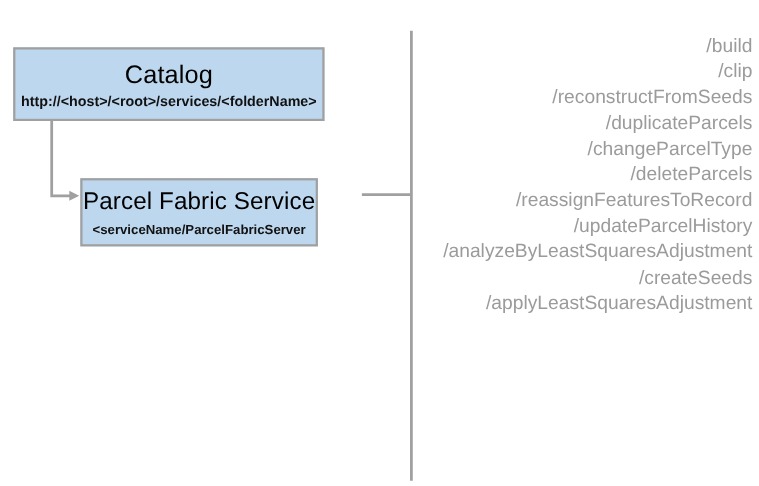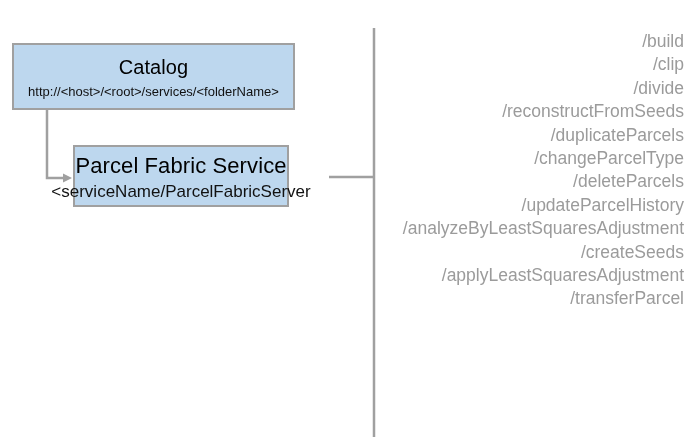--- a/index.html
+++ b/index.html
@@ -48,50 +48,50 @@
 
   #catalog-node {
     left: 12px;
     top: 43px;
     width: 283px;
     height: 67px;
   }
 
   #service-node {
     left: 73px;
-    top: 145px;
+    top: 162px;
     width: 216px;
     height: 62px;
   }
 
   .node-title {
     color: #000000;
-    font-size: 20px;
+    font-size: 23px;
     line-height: 27px;
     font-weight: normal;
     letter-spacing: 0.1px;
     white-space: nowrap;
   }
 
   #service-node .node-title {
     font-size: 22px;
     line-height: 25px;
   }
 
   .node-subtitle {
     color: #111111;
     font-size: 13px;
     line-height: 16px;
-    font-weight: normal;
+    font-weight: bold;
     white-space: nowrap;
     margin-top: 3px;
   }
 
   #service-node .node-subtitle {
-    font-size: 17px;
+    font-size: 12px;
     margin-top: 6px;
   }
 
   
   #operations-list {
     position: absolute;
     left: 378px;
     top: 30px;
     width: 306px;
     margin: 0;
@@ -130,25 +130,24 @@
   </div>
 
   <div class="node-box" id="service-node">
     <div class="node-title">Parcel Fabric Service</div>
     <div class="node-subtitle">&lt;serviceName/ParcelFabricServer</div>
   </div>
 
   <ul id="operations-list">
       <li class="operation-item">/build</li>
       <li class="operation-item">/clip</li>
-      <li class="operation-item">/divide</li>
       <li class="operation-item">/reconstructFromSeeds</li>
       <li class="operation-item">/duplicateParcels</li>
       <li class="operation-item">/changeParcelType</li>
       <li class="operation-item">/deleteParcels</li>
+      <li class="operation-item">/reassignFeaturesToRecord</li>
       <li class="operation-item">/updateParcelHistory</li>
       <li class="operation-item">/analyzeByLeastSquaresAdjustment</li>
       <li class="operation-item">/createSeeds</li>
       <li class="operation-item">/applyLeastSquaresAdjustment</li>
-      <li class="operation-item">/transferParcel</li>
     </ul>
 
 </div>
 
 </body></html>

